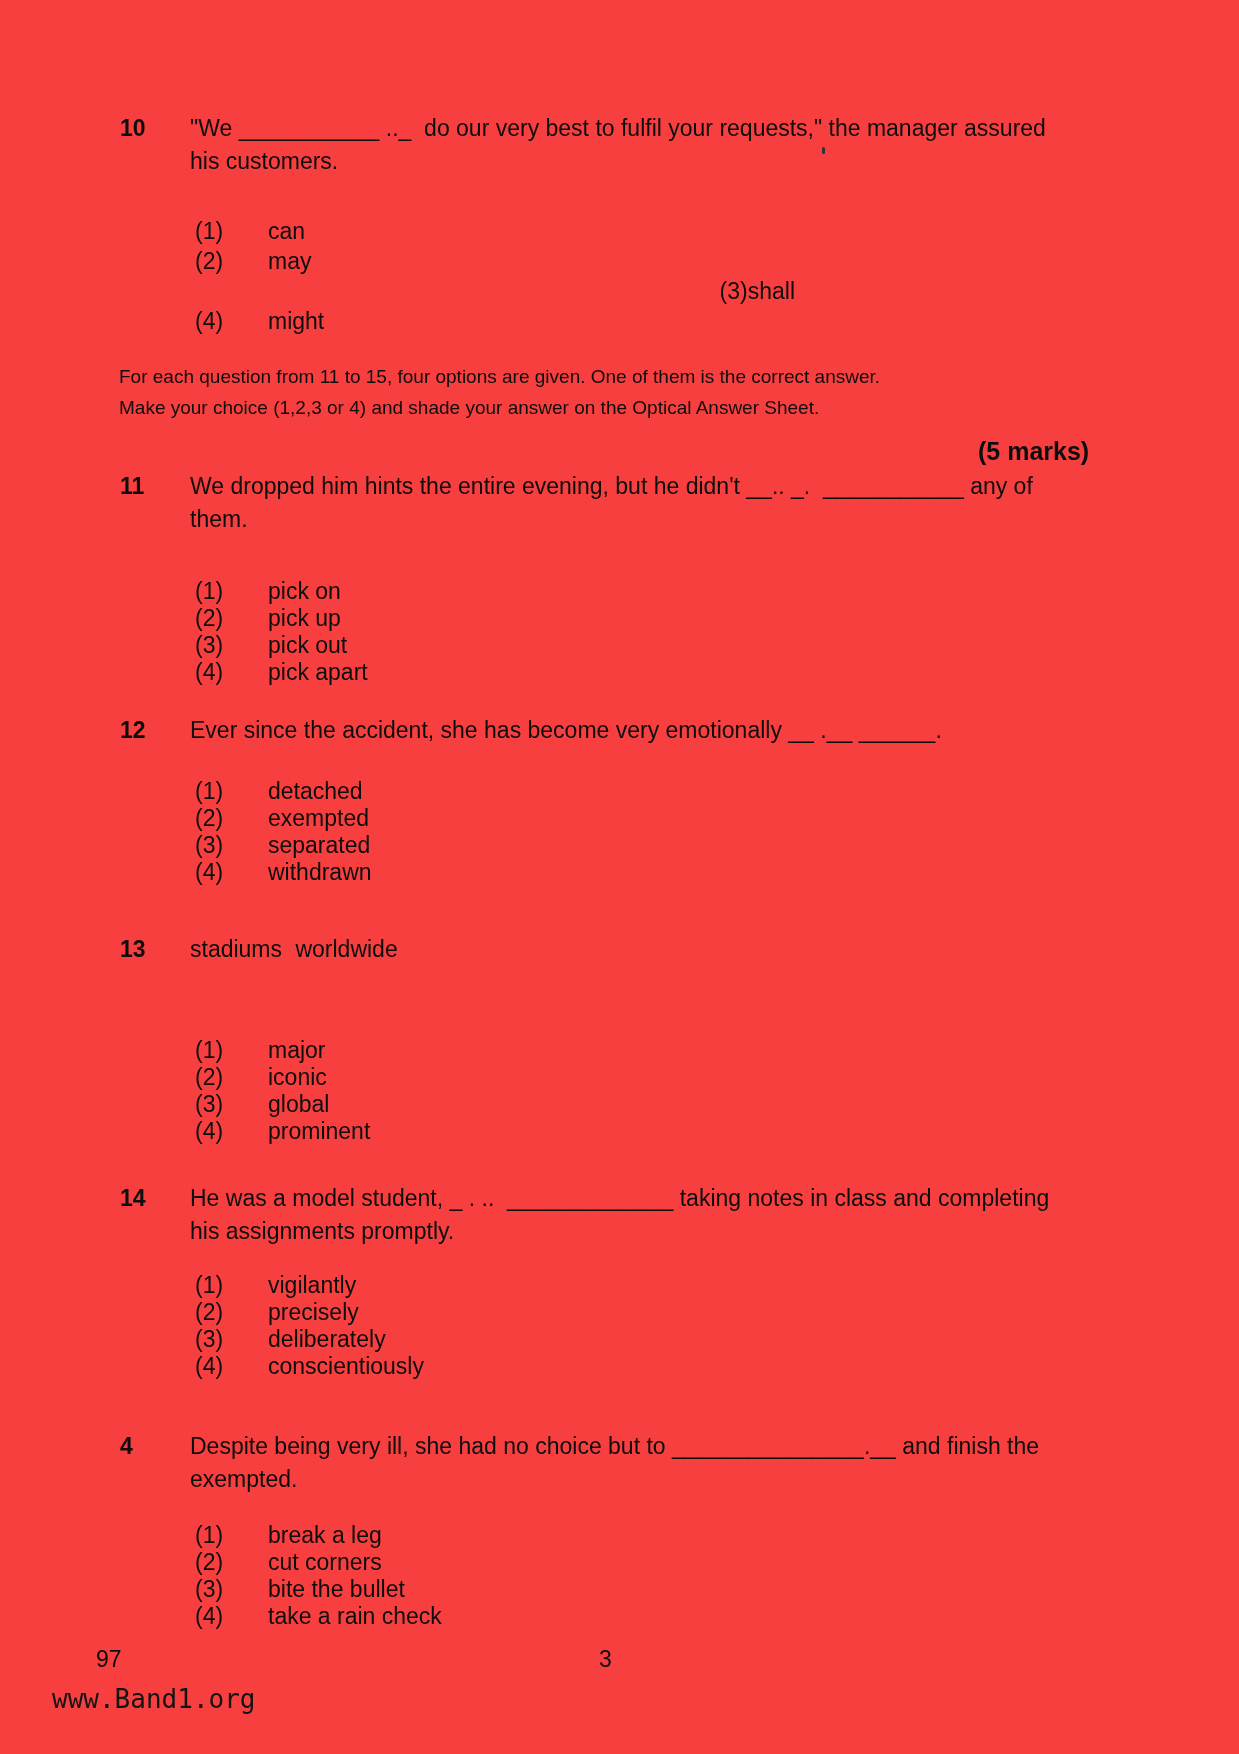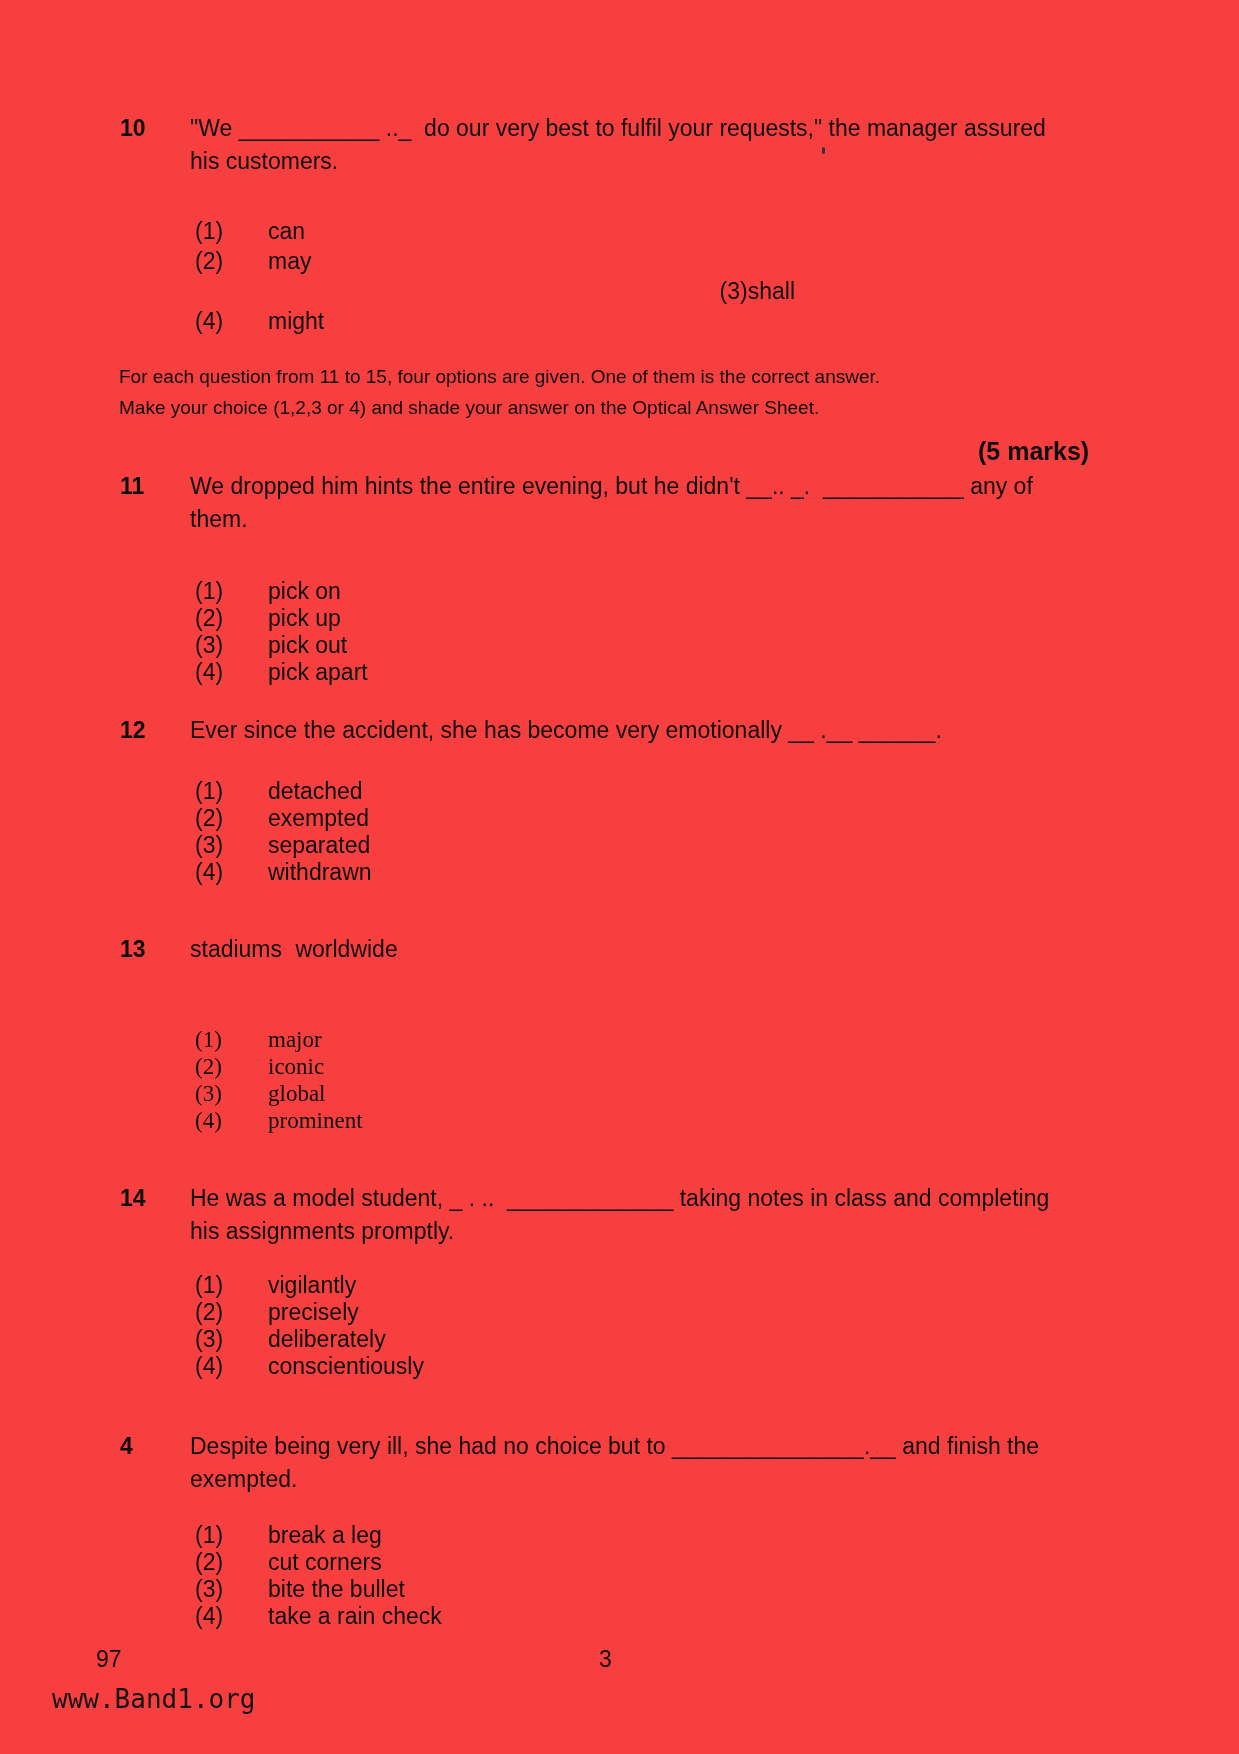--- a/index.html
+++ b/index.html
@@ -103,21 +103,21 @@
         <div class="orow" style="height: 27px;"><span class="onum">(3)</span><span class="olabel">separated</span></div>
         <div class="orow" style="height: 27px;"><span class="onum">(4)</span><span class="olabel">withdrawn</span></div>
       </div>
     </section>
 
   <section class="question" data-q="3" style="top:933px">
       <div class="qnum">13</div>
       <div class="qlines">
         <div class="qline">stadiums worldwide</div>
       </div>
-      <div class="qoptions" style="top: 94px; font-family: Liberation Serif, serif;">
+      <div class="qoptions" style="top: 104px;">
         <div class="orow" style="height: 27px;"><span class="onum">(1)</span><span class="olabel">major</span></div>
         <div class="orow" style="height: 27px;"><span class="onum">(2)</span><span class="olabel">iconic</span></div>
         <div class="orow" style="height: 27px;"><span class="onum">(3)</span><span class="olabel">global</span></div>
         <div class="orow" style="height: 27px;"><span class="onum">(4)</span><span class="olabel">prominent</span></div>
       </div>
     </section>
 
   <section class="question" data-q="4" style="top:1182px">
       <div class="qnum">14</div>
       <div class="qlines">

